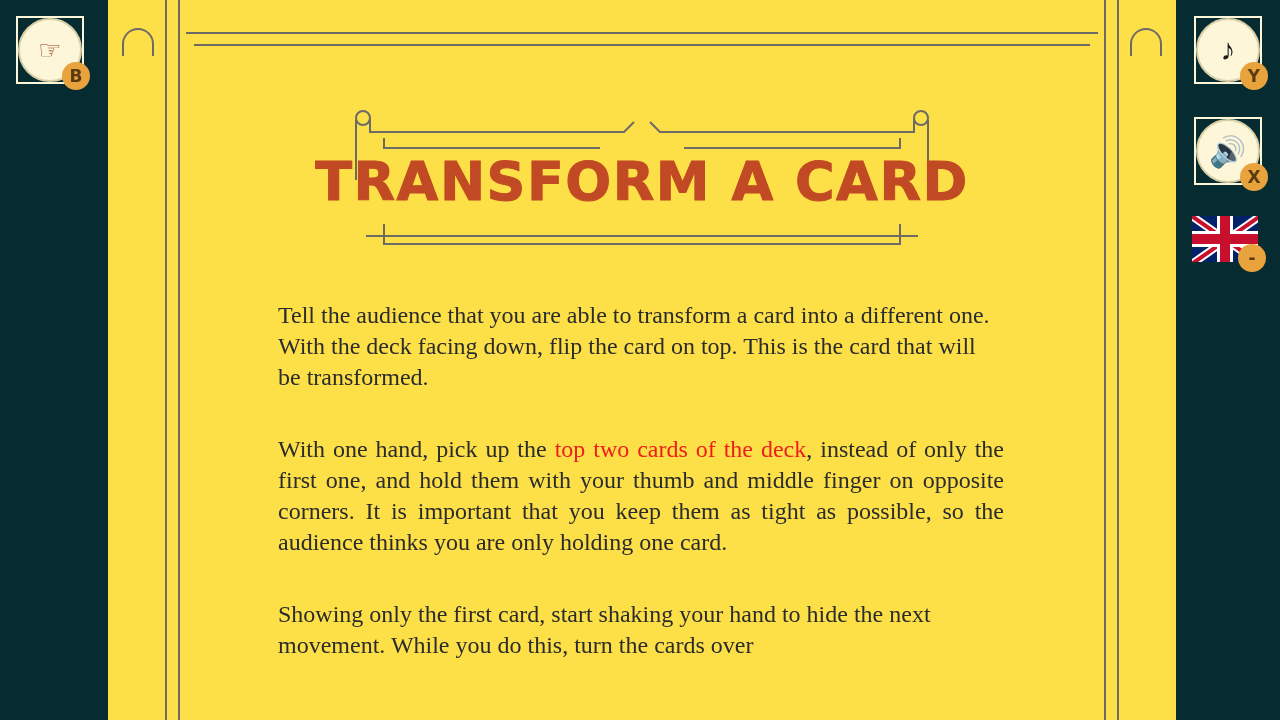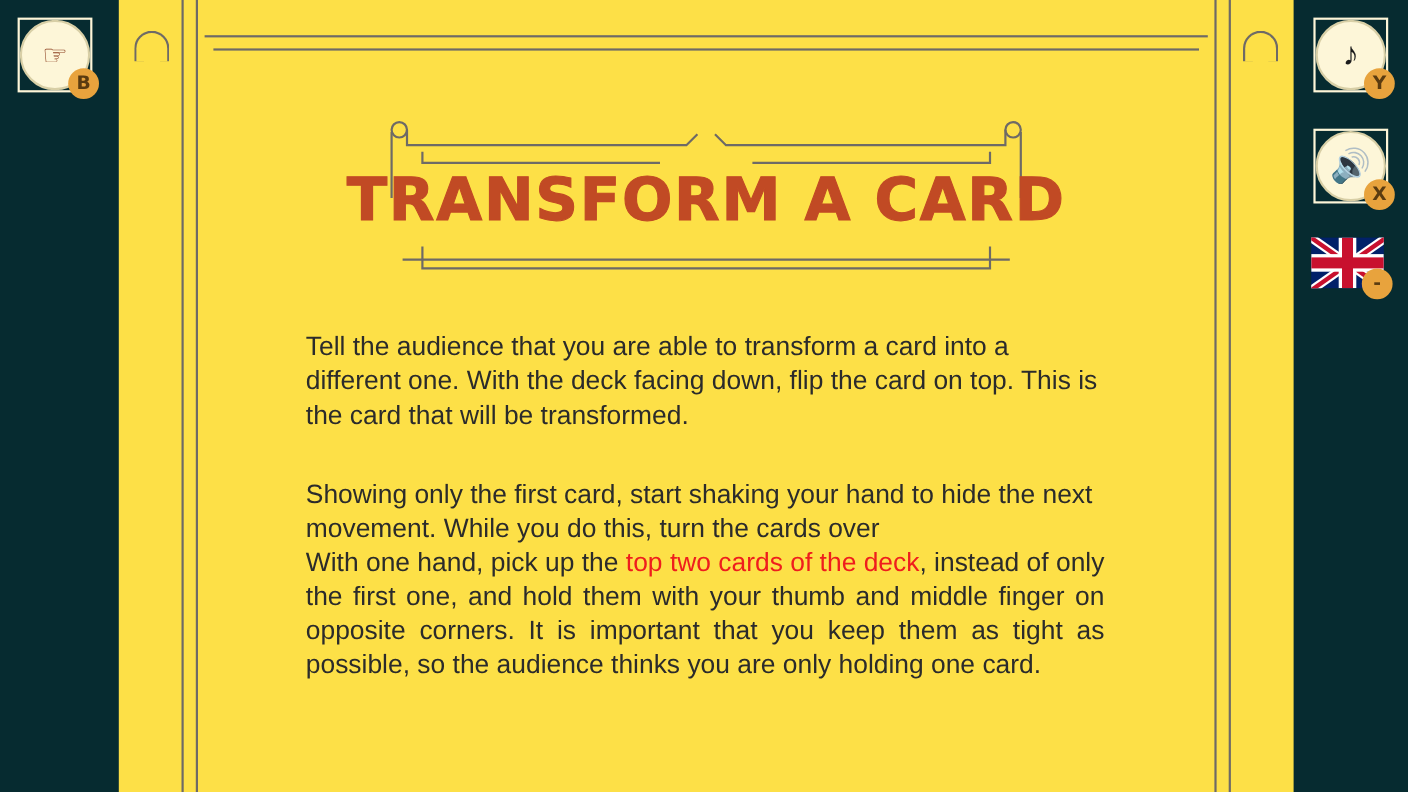--- a/index.html
+++ b/index.html
@@ -122,21 +122,21 @@
 
   
   .body-copy {
     position: absolute;
     left: 170px;
     top: 300px;
     width: 726px;
     color: #2b2b2b;
     font-size: 24px;
     line-height: 31px;
-    font-family: Liberation Sans, sans-serif;
+    font-family: Liberation Serif, serif;
   }
   .para {
     margin: 0 0 41px 0;
   }
   .para.justify {
     text-align: justify;
   }
   .para.last {
     margin-bottom: 0;
   }
@@ -295,22 +295,22 @@
 
           <path d="M276 120 L276 140 L792 140 L792 120"></path>
           <path d="M258 132 L810 132"></path>
         </g>
       </svg>
       <div class="title-text">TRANSFORM A CARD</div>
     </div>
 
     <div class="body-copy">
       <p class="para"><span>Tell the audience that you are able to transform a card into a different one. With the deck facing down, flip the card on top. This is the card that will be transformed.</span></p>
+      <p class="para justify"><span>With one hand, pick up the </span><span class="hl">top two cards of the deck</span><span>, instead of only the first one, and hold them with your thumb and middle finger on opposite corners. It is important that you keep them as tight as possible, so the audience thinks you are only holding one card.</span></p>
       <p class="para last"><span>Showing only the first card, start shaking your hand to hide the next movement. While you do this, turn the cards over</span></p>
-      <p class="para justify"><span>With one hand, pick up the </span><span class="hl">top two cards of the deck</span><span>, instead of only the first one, and hold them with your thumb and middle finger on opposite corners. It is important that you keep them as tight as possible, so the audience thinks you are only holding one card.</span></p>
     </div>
   </div>
 
   <div class="hud hud-left">
     <div class="hud-btn" style="left:14px; top:14px;">
       <div class="hud-plate">
         <div class="corner-frame"></div>
         <div class="ring"></div>
       </div>
       <div class="hud-glyph hand-icon">☞</div>

